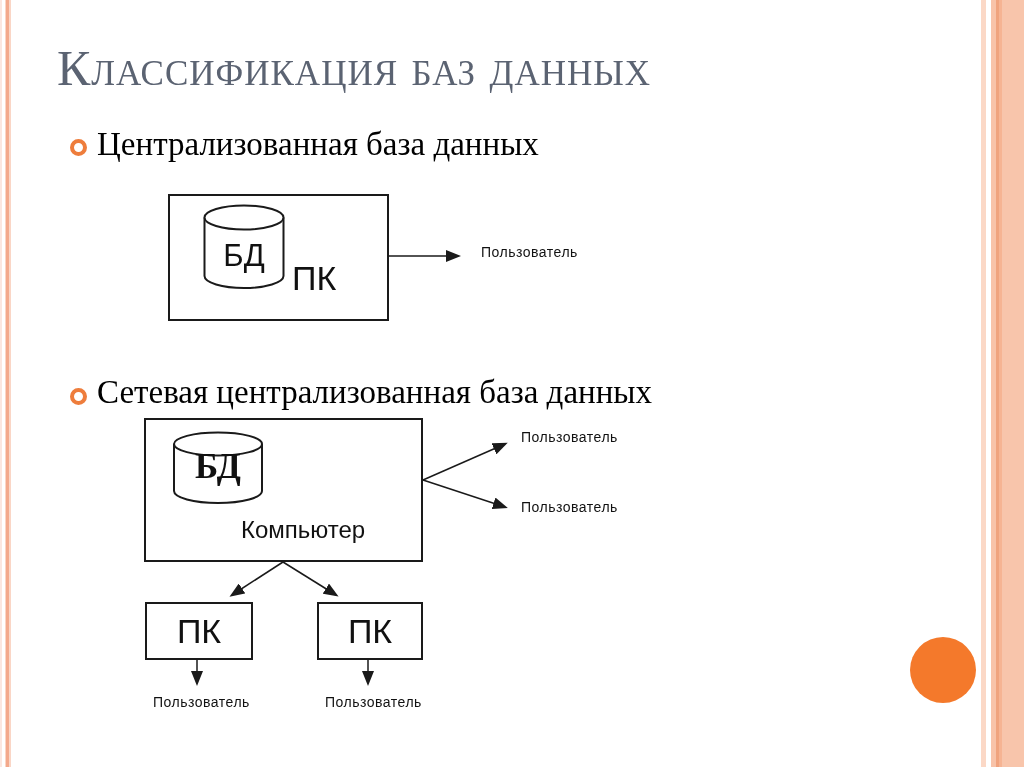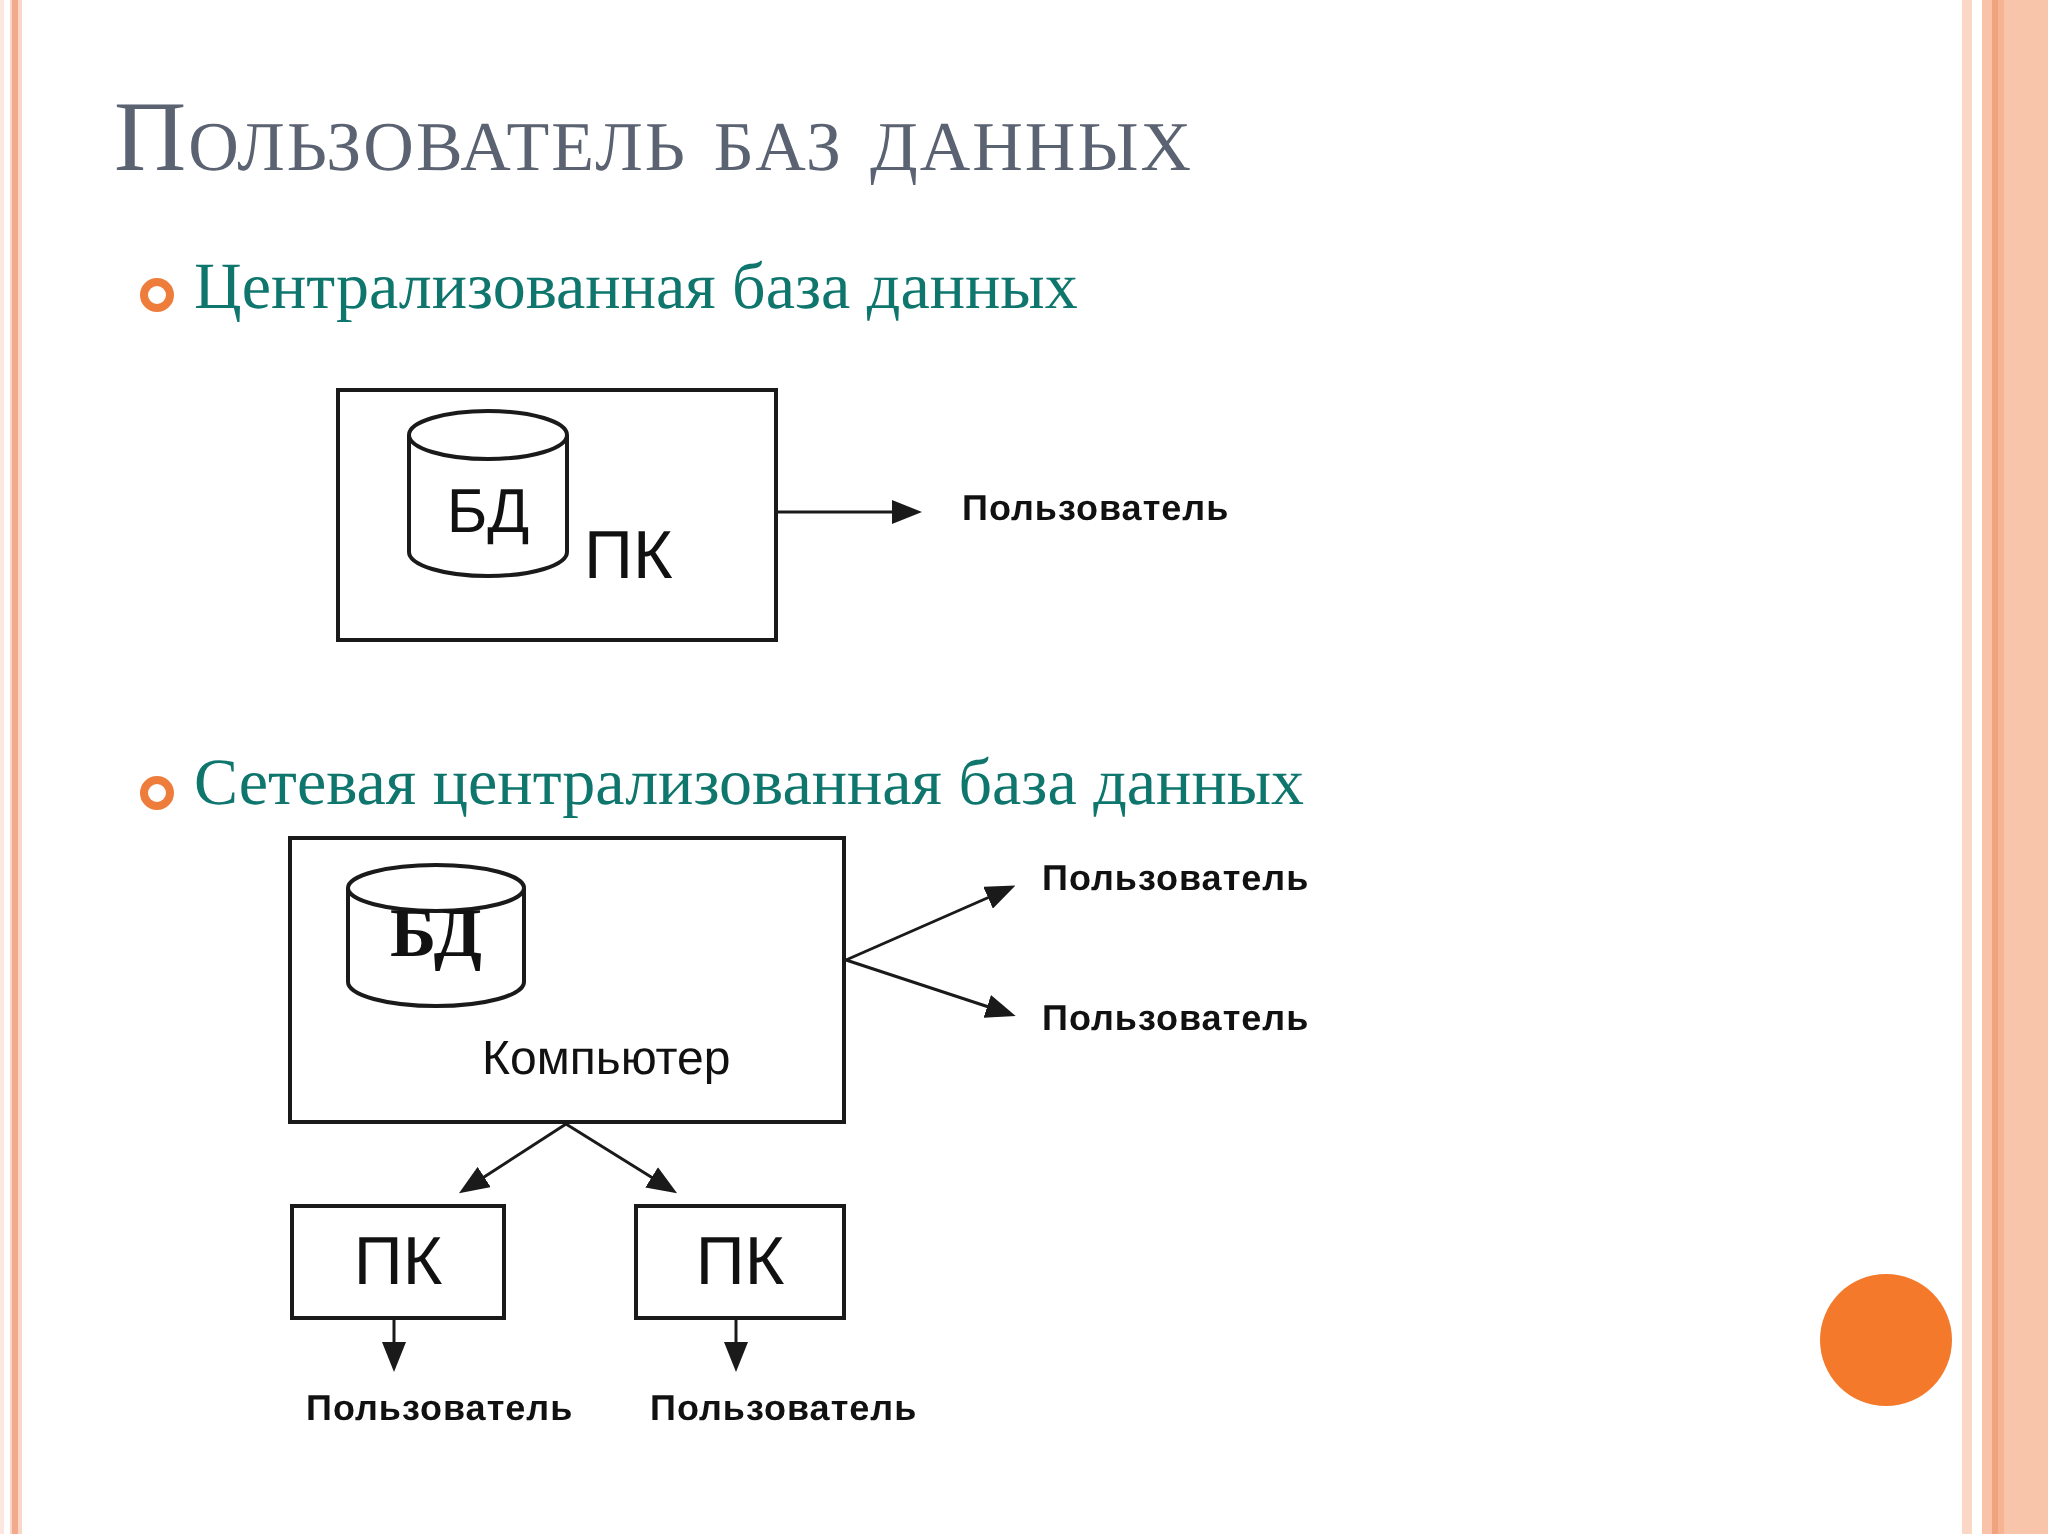--- a/index.html
+++ b/index.html
@@ -33,52 +33,52 @@
     font-variant:small-caps;font-size:50px;line-height:1.05;
     color:#5b6372;letter-spacing:1px;white-space:nowrap;
   }
   
   .bullet-ring{
     position:absolute;width:9px;height:9px;border:4px solid #ee7d3c;
     border-radius:50%;background:#ffffff;
   }
   .bullet-text{
     position:absolute;font-family:"Liberation Serif",serif;
-    font-size:33px;line-height:1.15;color:#0f766e;white-space:nowrap;
+    font-size:33px;line-height:1.15;color:#000000;white-space:nowrap;
   }
   
   .dbox{
     position:absolute;border:2px solid #1a1a1a;background:#ffffff;
     box-sizing:content-box;
   }
   .dlabel{
     position:absolute;color:#111111;line-height:1;white-space:nowrap;
     font-family:"Liberation Sans",sans-serif;
   }
   .lbl-bd1{font-size:31px;text-align:center;}
   .lbl-pk1{font-size:34px;}
-  .lbl-user{font-size:18px;letter-spacing:.5px;font-weight:bold;}
+  .lbl-user{font-size:14px;letter-spacing:.5px;}
   .lbl-bd2{font-family:"Liberation Serif",serif;font-weight:700;font-size:35px;text-align:center;}
   .lbl-computer{font-size:24px;}
   .pc-box-label{
     position:absolute;inset:0;display:flex;align-items:center;justify-content:center;
     font-size:34px;color:#111111;font-family:"Liberation Sans",sans-serif;
   }
   svg.connector, svg.cyl{position:absolute;overflow:visible;}
 </style>
 </head>
 <body>
 
 <div class="slide">
 
   <div class="stripe-left"></div>
   <div class="stripe-right"></div>
   <div class="accent-circle"></div>
 
-  <h1 class="title">Пользователь баз данных</h1>
+  <h1 class="title">Классификация баз данных</h1>
 
   <span class="bullet-ring" style="left:70px;top:139px;"></span>
   <div class="bullet-text" style="left:97px;top:126px;">Централизованная база данных</div>
 
   <div class="dbox" style="left:168px;top:194px;width:217px;height:123px;"></div>
 
   <svg class="cyl" style="left:203px;top:204px;" width="82" height="86" viewBox="0 0 82 86">
     <path d="M1.5 13.5 V72 A39.5 12 0 0 0 80.5 72 V13.5" fill="#ffffff" stroke="#1a1a1a" stroke-width="2"></path>
     <ellipse cx="41" cy="13.5" rx="39.5" ry="12" fill="#ffffff" stroke="#1a1a1a" stroke-width="2"></ellipse>
   </svg>

